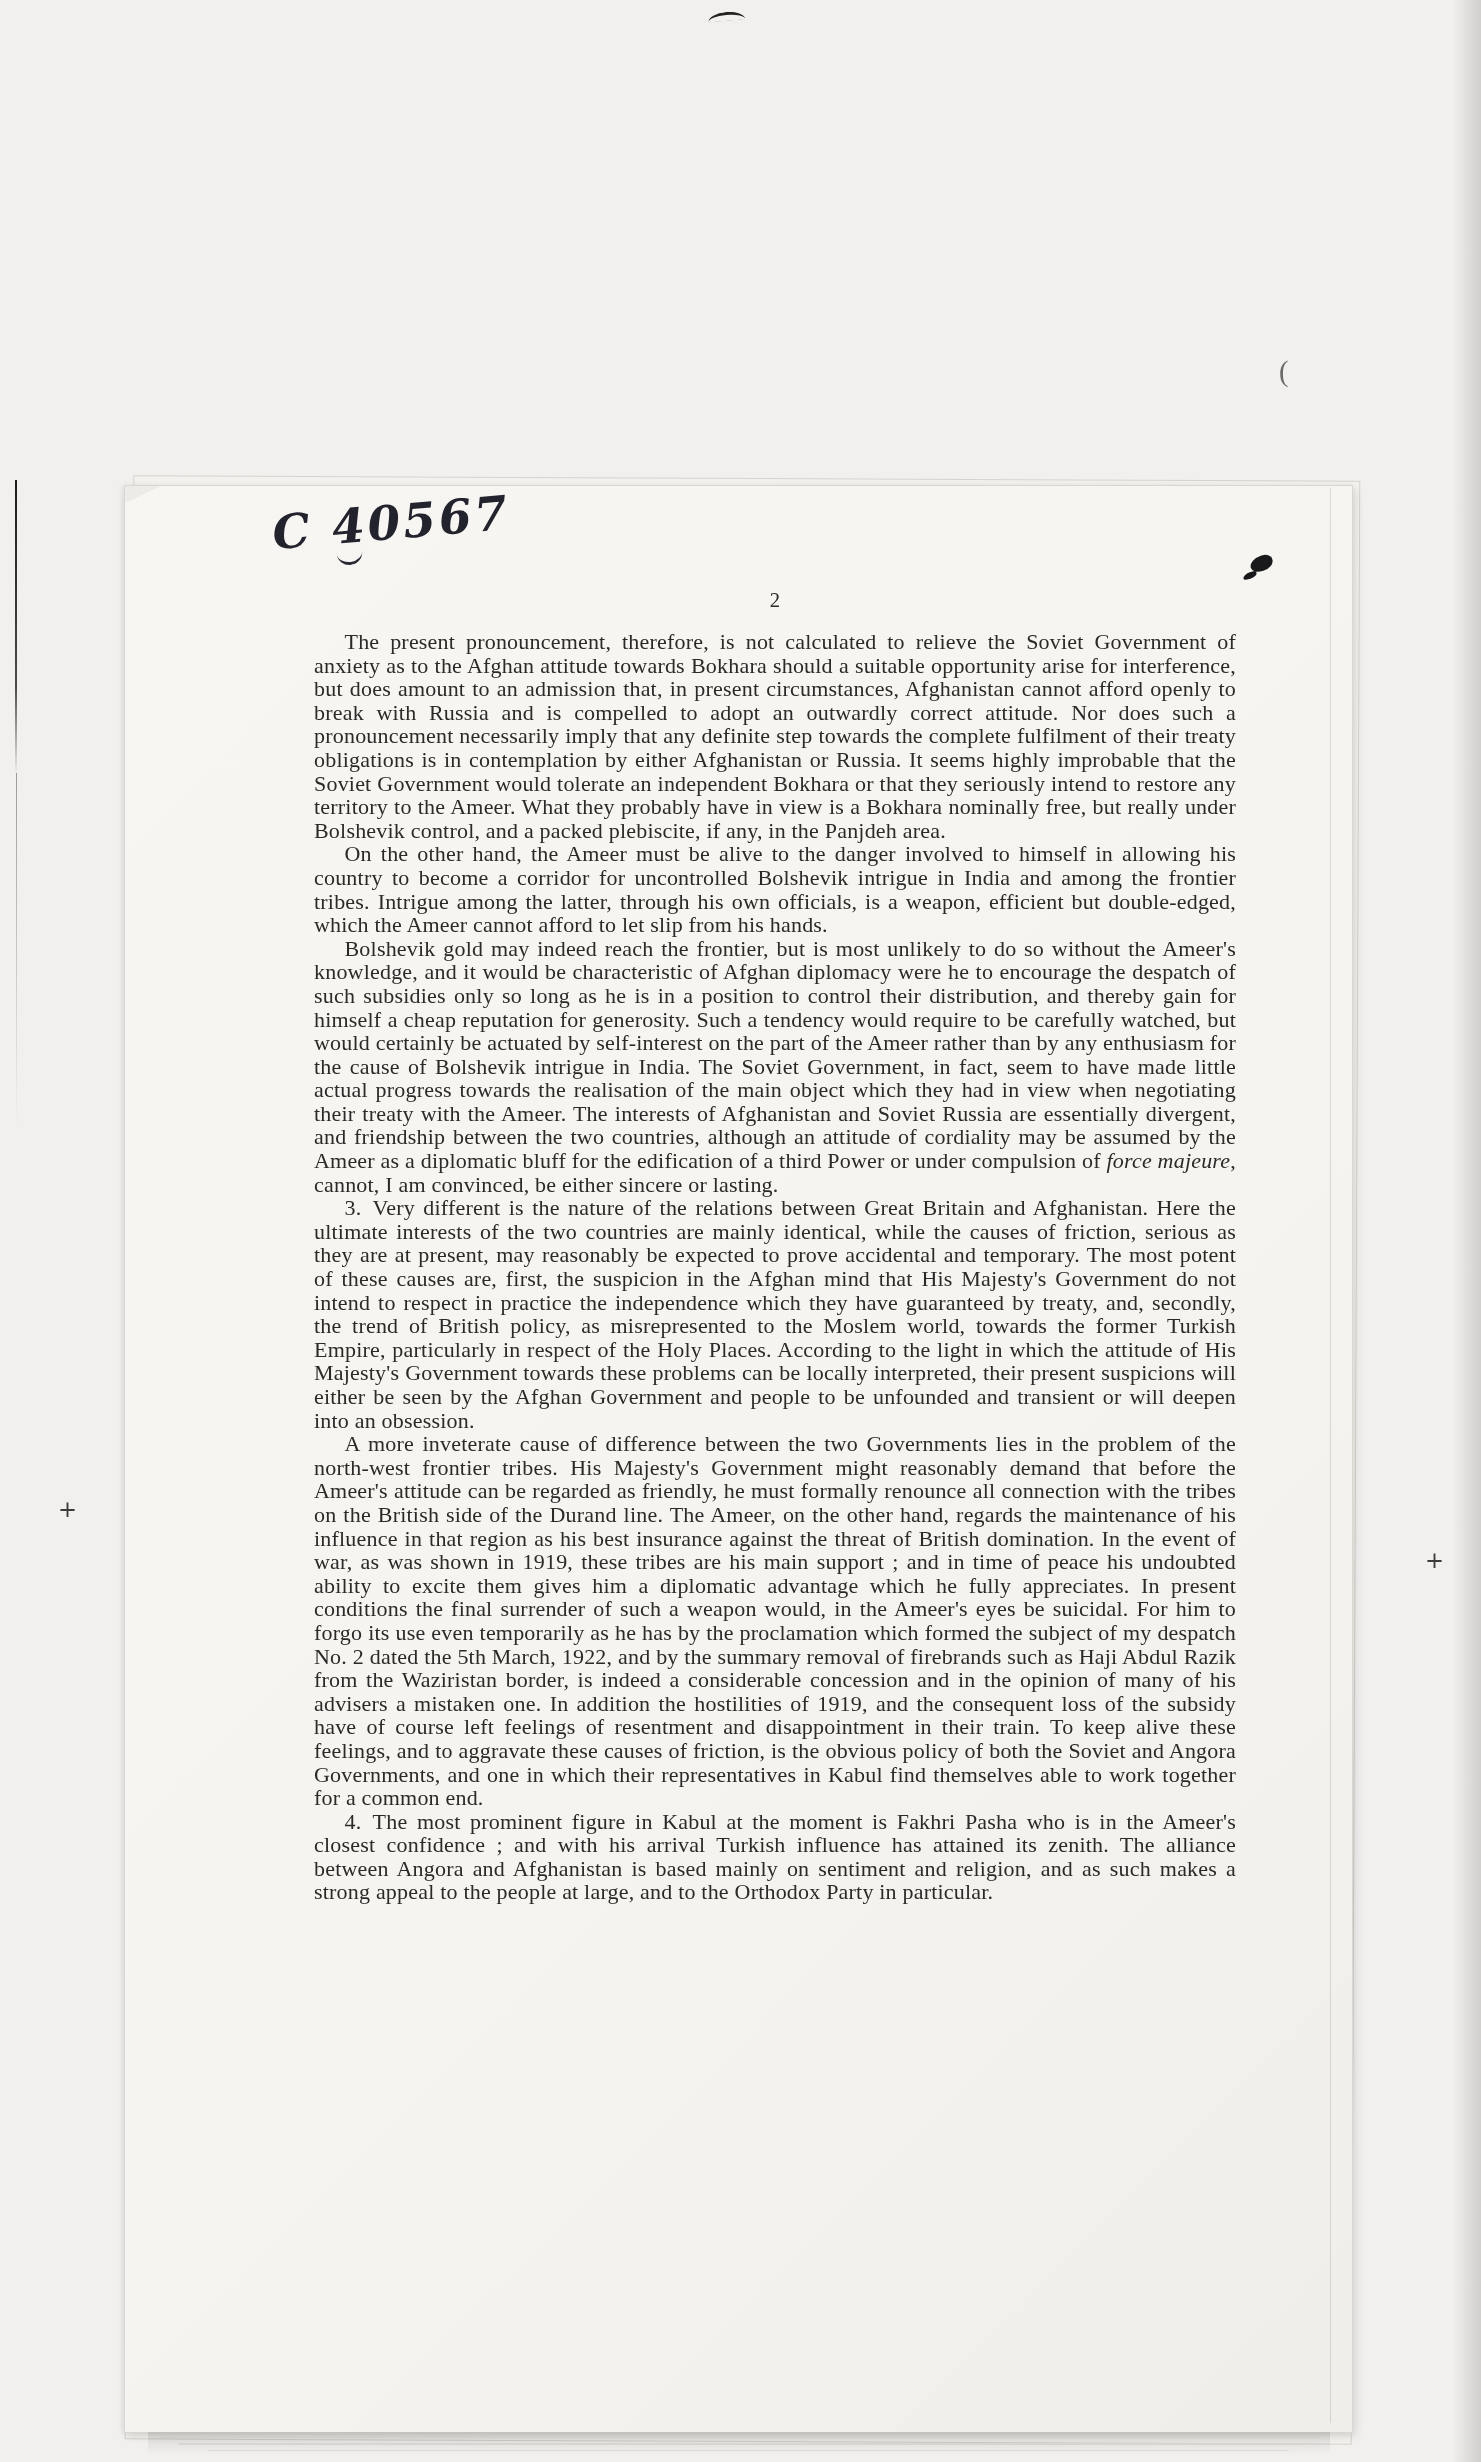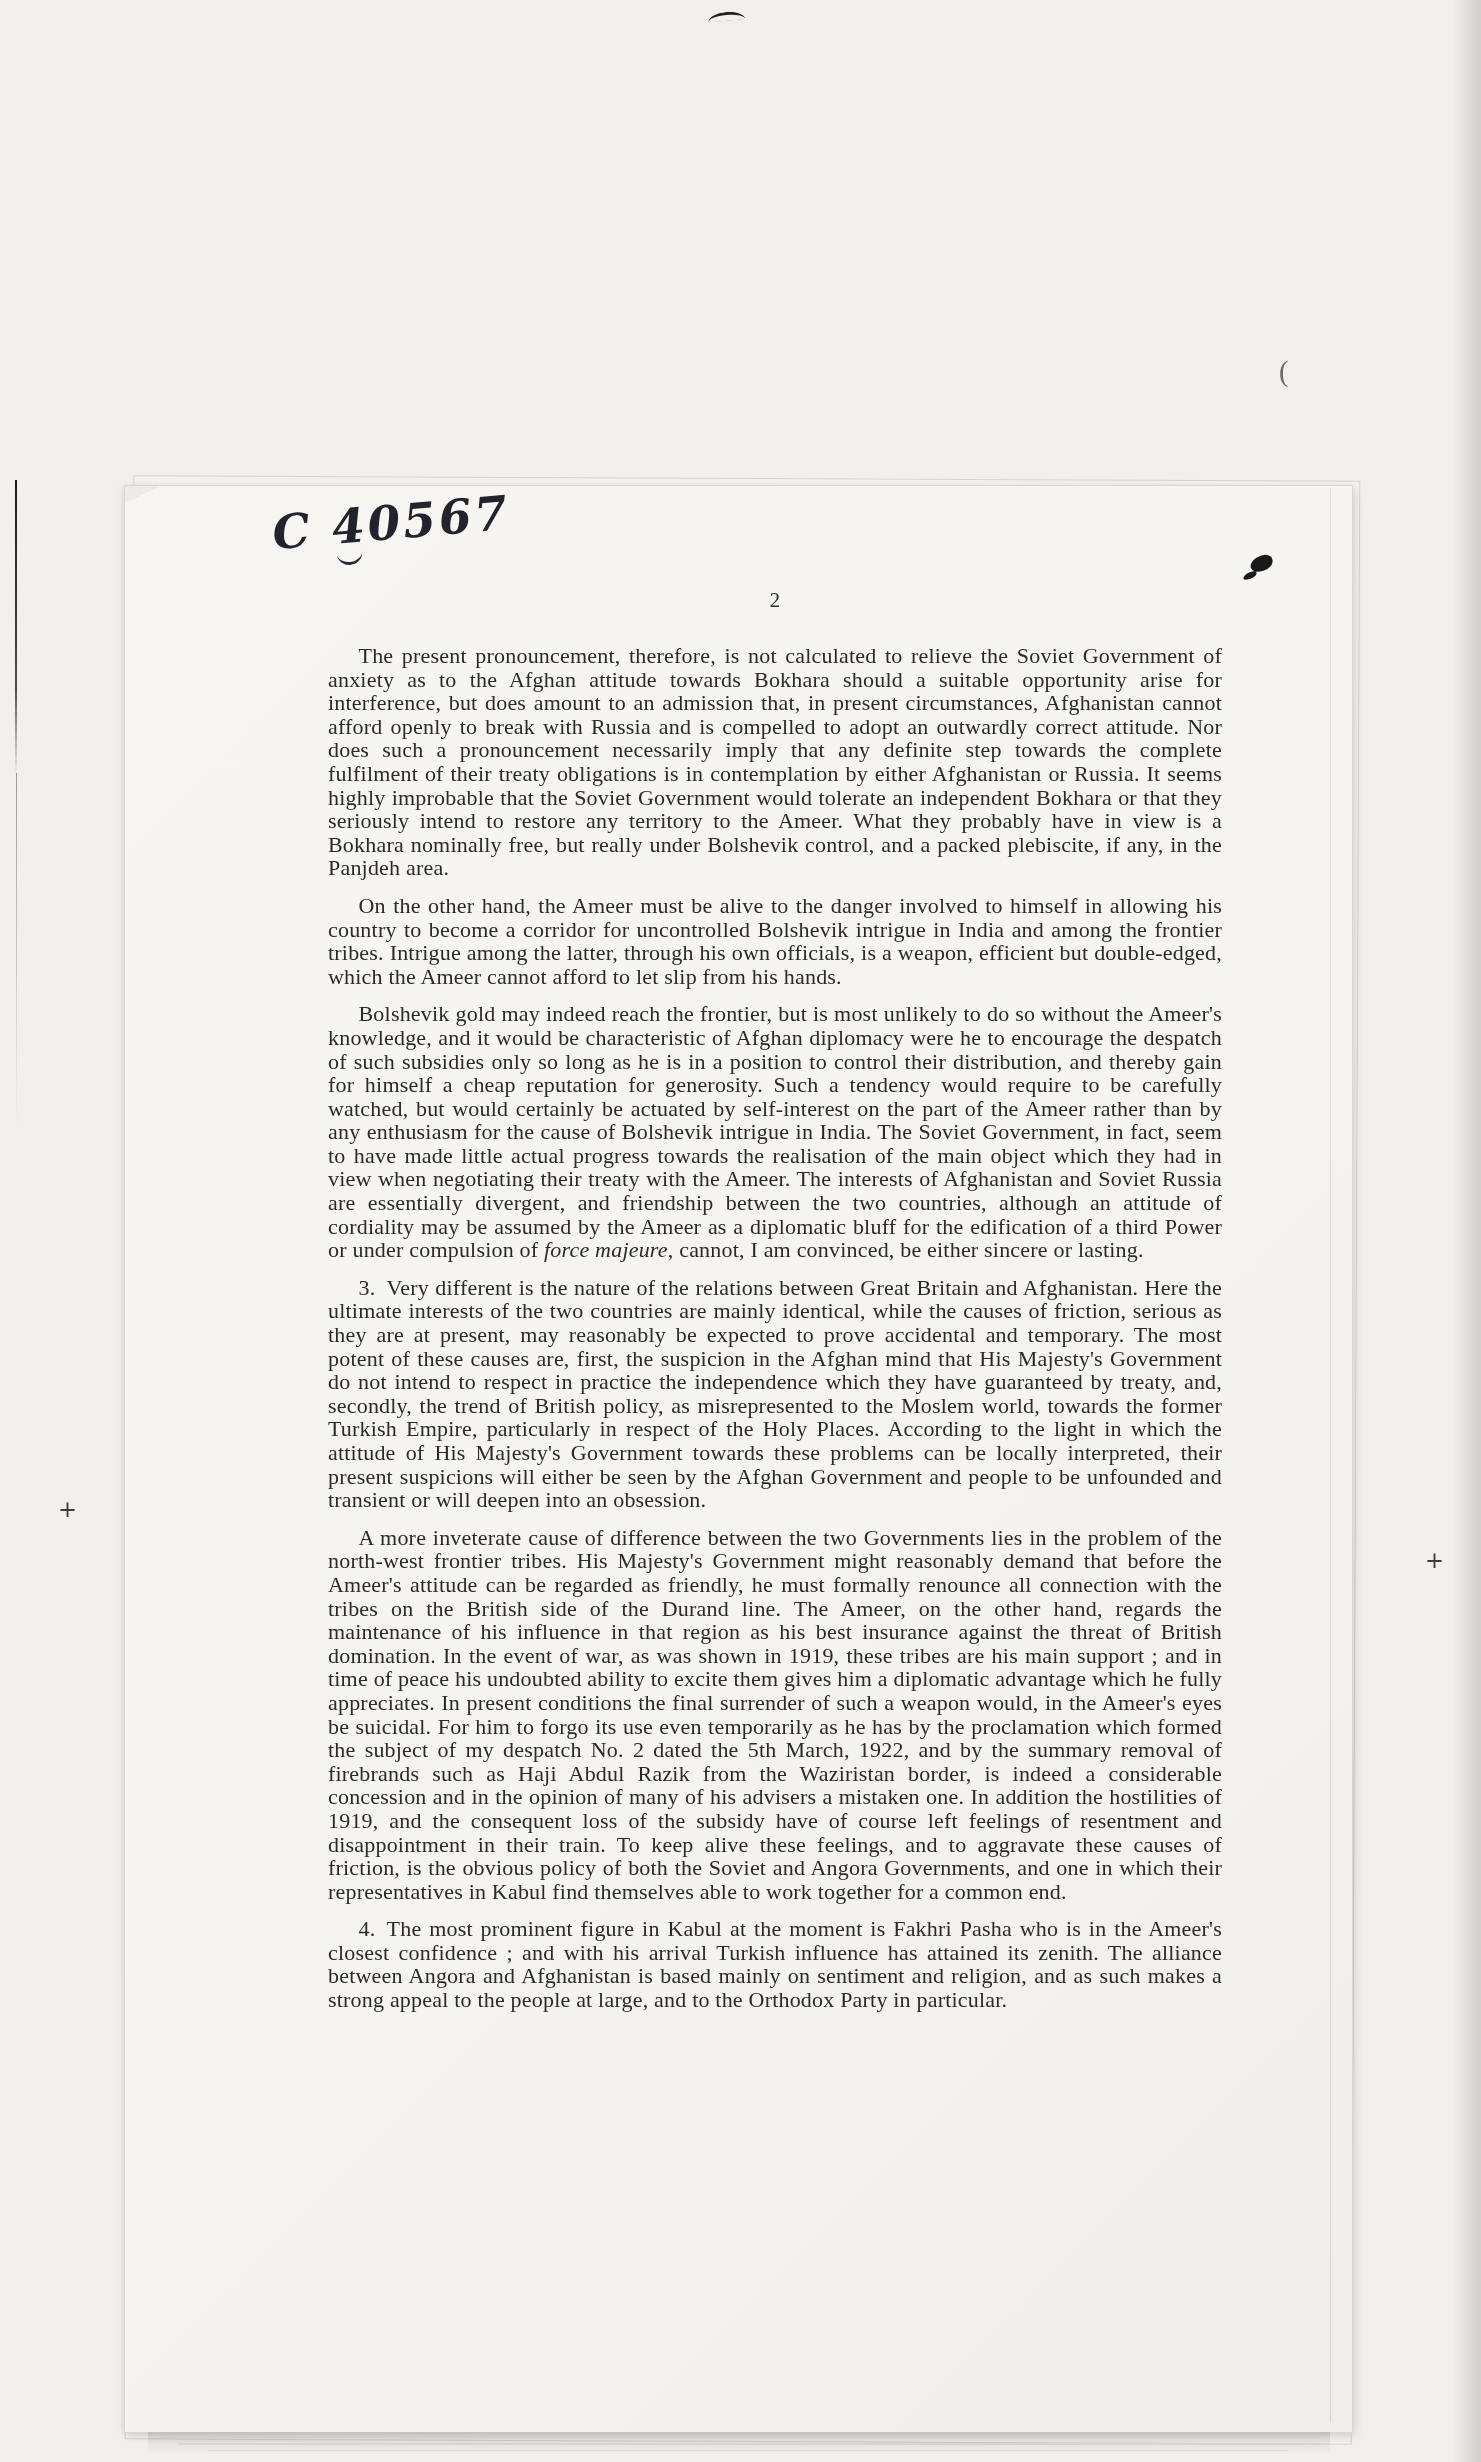--- a/index.html
+++ b/index.html
@@ -36,21 +36,21 @@
   
   .handwritten{position:absolute;left:147px;top:8.9px;
      font-family:"DejaVu Serif", serif;font-style:italic;font-weight:bold;
      font-size:47px;letter-spacing:3px;color:#23232e;transform:rotate(-5deg);white-space:nowrap;}
   .hand-flourish{position:absolute;left:212px;top:63px;width:25.6px;height:12.8px;
      border-bottom:3px solid #2a2a35;border-radius:0 0 19.7px 19.7px;transform:rotate(-8deg);}
   .page-number{position:absolute;left:189px;top:103px;width:922px;text-align:center;
      font-size:20.7px;color:#2c2b29;}
   .text-block{position:absolute;left:189px;top:144px;width:922px;
      font-size:22px;line-height:23.6px;text-align:justify;color:#2b2a28;letter-spacing:0.2px;}
-  .text-block p{margin:14px;text-indent:30.5px;}
+  .text-block p{margin:0;text-indent:30.5px;}
   .text-block em{font-style:italic;}
 
   .ink-blot{position:absolute;left:1250px;top:556px;width:22.7px;height:14.8px;background:#19191b;
      border-radius:60% 40% 55% 45%;transform:rotate(-18deg);
      box-shadow:-14.8px 7.9px 0 -4.4px #19191b;z-index:5;}
   .paren-mark{position:absolute;left:1279px;top:356px;font-size:28.6px;color:#6a6a68;}
   .cross{position:absolute;font-family:"DejaVu Sans", sans-serif;font-size:22.7px;color:#3c3c3a;}
   .cross-left{left:58px;top:1496px;}
   .cross-right{left:1425px;top:1547px;}
 </style>

